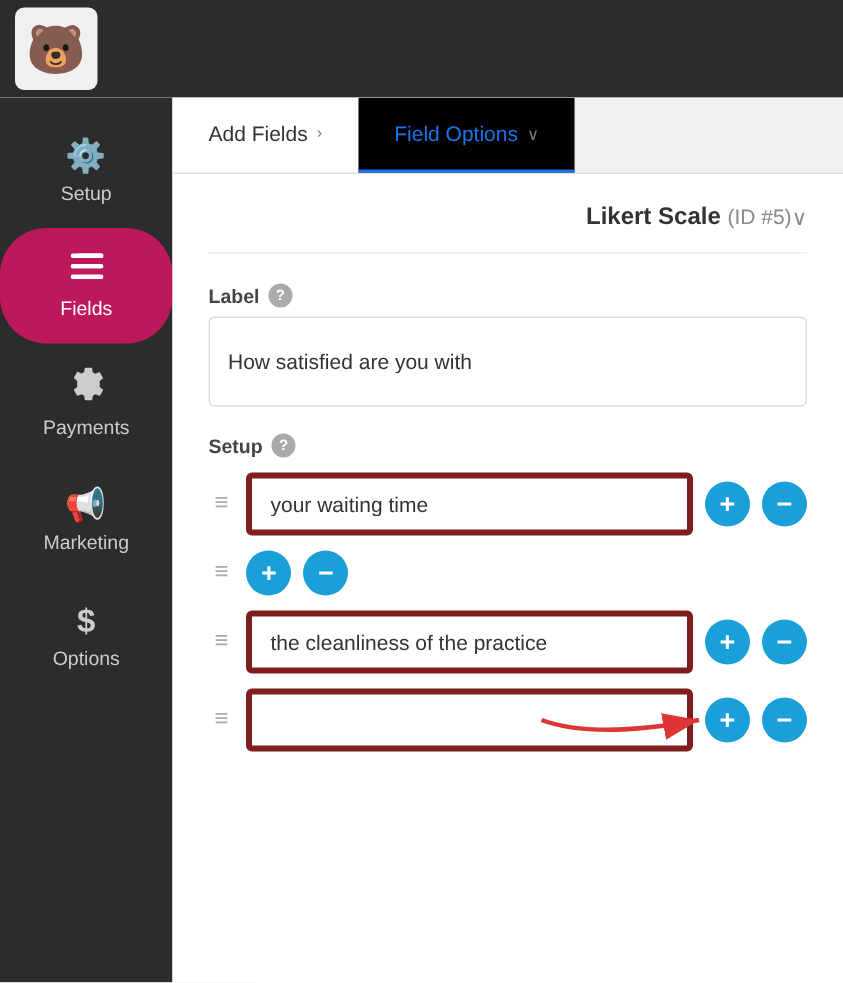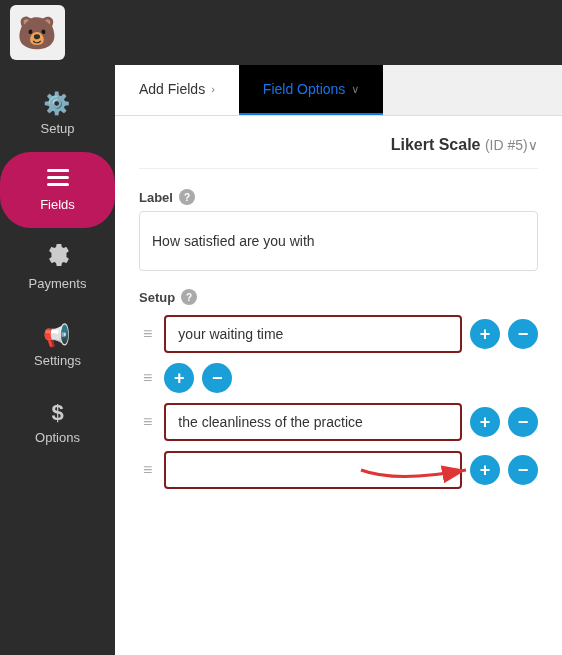--- a/index.html
+++ b/index.html
@@ -207,21 +207,21 @@
     .drag-handle {
       color: #aaa;
       font-size: 16px;
       cursor: grab;
       padding: 2px 4px;
       flex-shrink: 0;
     }
     .row-input {
       flex: 1;
       padding: 9px 12px;
-      border: 2px solid #7f1d1d;
+      border: 4px solid #7f1d1d;
       border-radius: 4px;
       font-size: 14px;
       color: #333;
       background: #fff;
       outline: none;
     }
     .row-btn {
       width: 30px;
       height: 30px;
       border-radius: 50%;
@@ -291,21 +291,21 @@
         <svg width="22" height="22" viewBox="0 0 22 22" fill="#ccc">
           <path d="M11 14a3 3 0 1 0 0-6 3 3 0 0 0 0 6z"></path>
           <path d="M19.4 13a8.2 8.2 0 0 0 .1-2 8.2 8.2 0 0 0-.1-2l2.1-1.6a.5.5 0 0 0 .1-.6l-2-3.5a.5.5 0 0 0-.6-.2l-2.5 1a7.7 7.7 0 0 0-1.7-1l-.4-2.6A.5.5 0 0 0 14 0h-4a.5.5 0 0 0-.5.4L9.1 3a7.7 7.7 0 0 0-1.7 1L4.9 2.9a.5.5 0 0 0-.6.2L2.3 6.6a.5.5 0 0 0 .1.6L4.5 9a8.5 8.5 0 0 0-.1 2c0 .7.1 1.4.1 2L2.4 14.6a.5.5 0 0 0-.1.6l2 3.5a.5.5 0 0 0 .6.2l2.5-1c.5.4 1.1.7 1.7 1l.4 2.6c.1.3.3.5.5.5h4c.3 0 .5-.2.5-.5l.4-2.6c.6-.3 1.2-.6 1.7-1l2.5 1a.5.5 0 0 0 .6-.2l2-3.5a.5.5 0 0 0-.1-.6L19.4 13z"></path>
         </svg>
       </span>
       <span class="label">Payments</span>
     </div>
 
     <div class="sidebar-item">
       <span class="icon">📢</span>
-      <span class="label">Settings</span>
+      <span class="label">Marketing</span>
     </div>
 
     <div class="sidebar-item">
       <span class="icon" style="font-size:22px; font-weight:bold; color:#ccc;">$</span>
       <span class="label">Options</span>
     </div>
 
   </nav>
 
   <div class="content">

